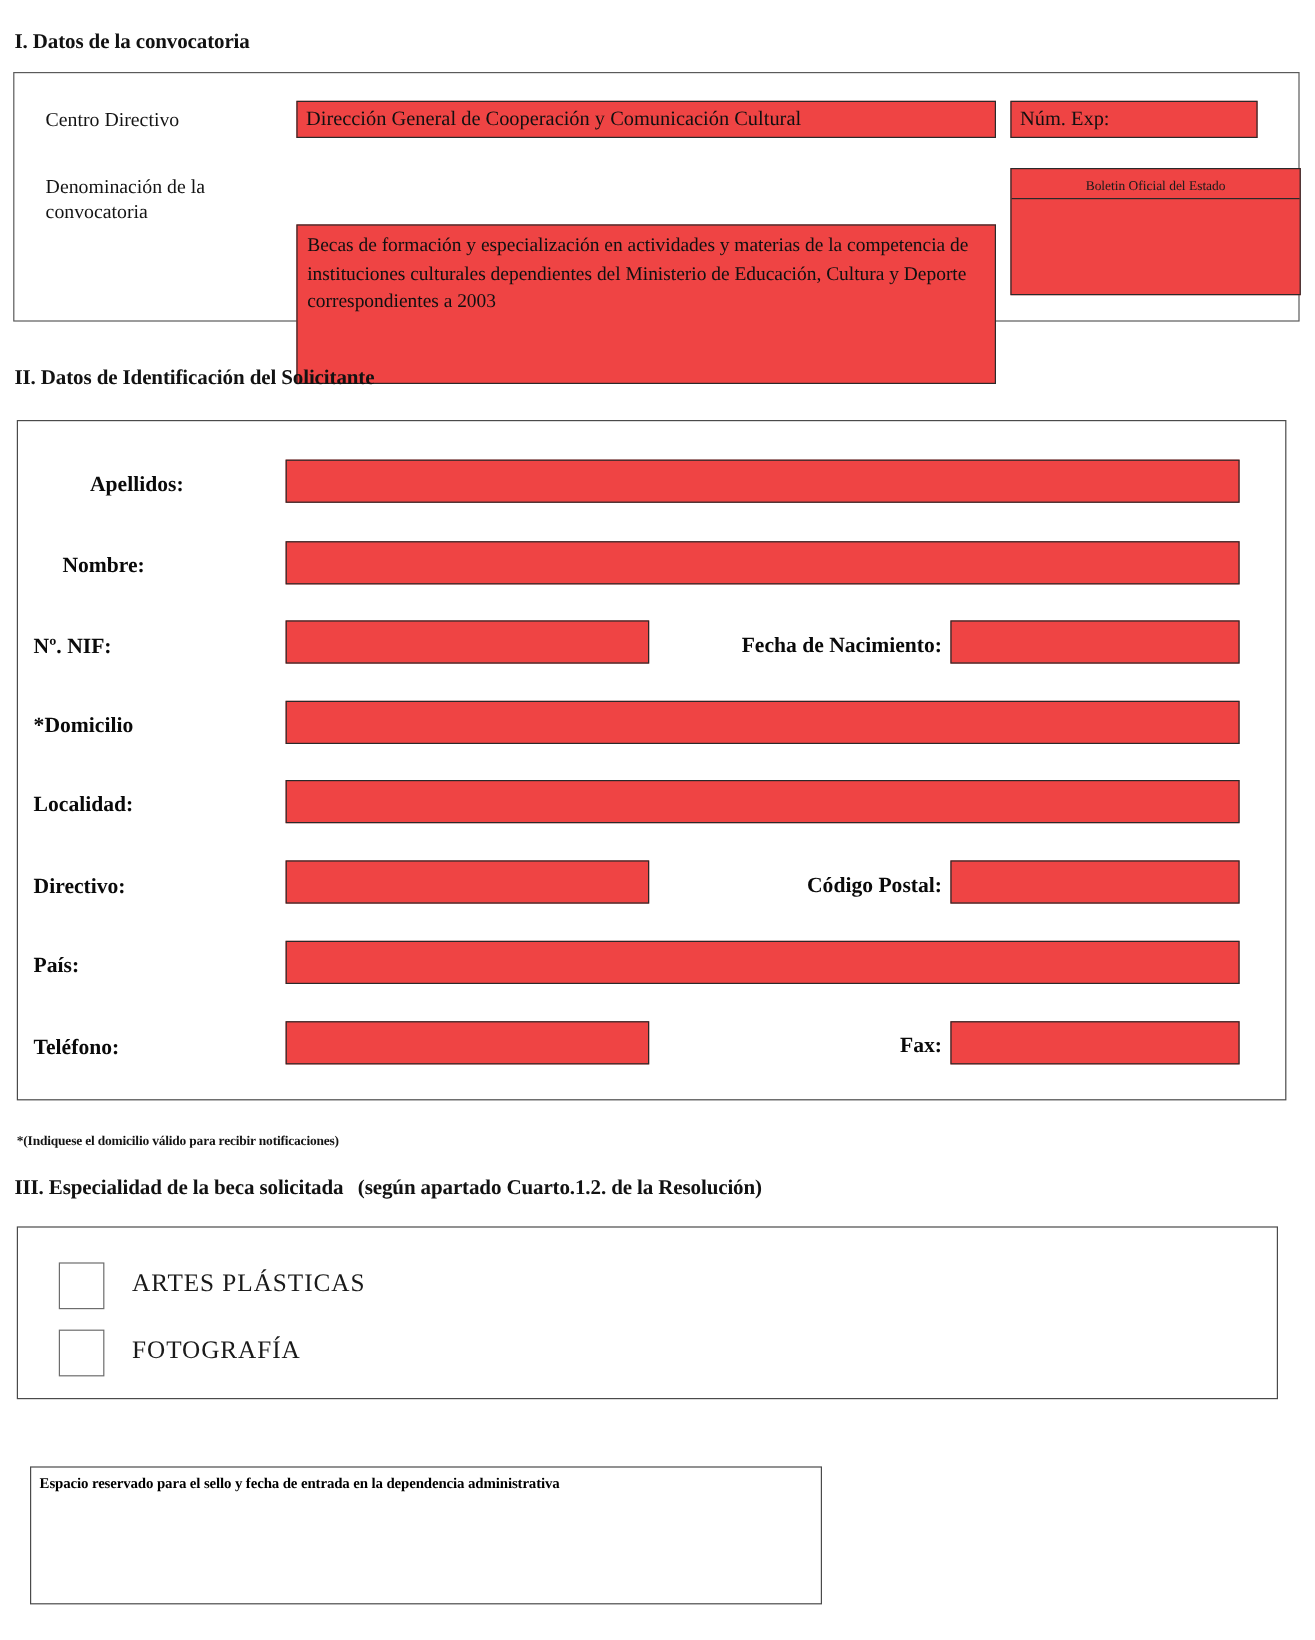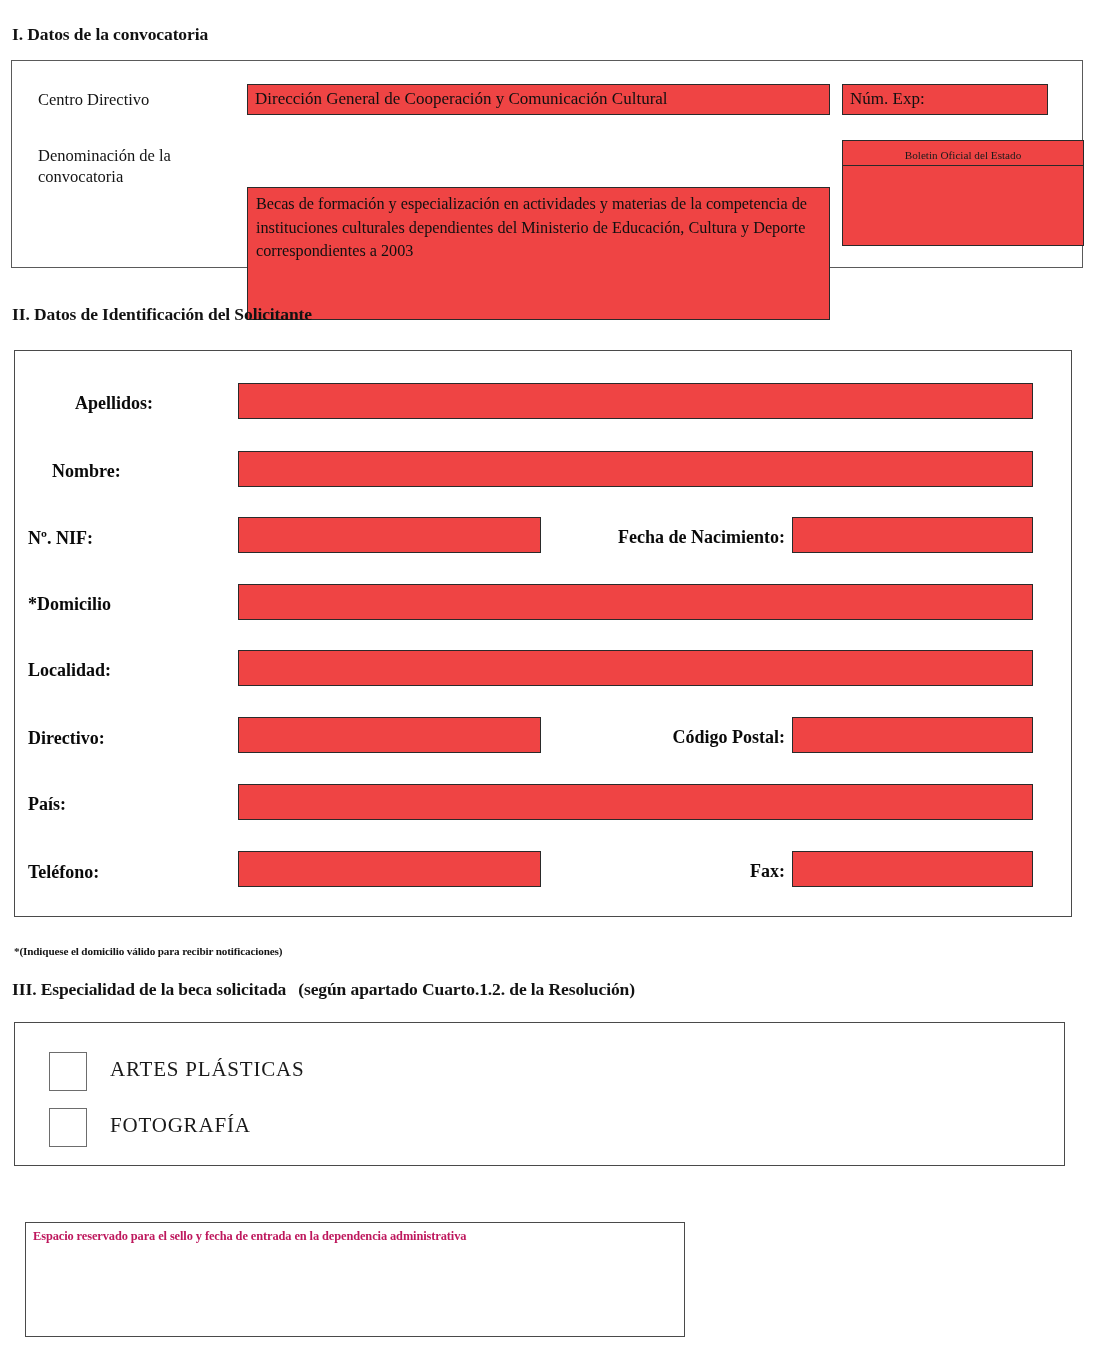--- a/index.html
+++ b/index.html
@@ -109,21 +109,21 @@
     letter-spacing: 0.8px;
     color: #1a1a1a;
     white-space: nowrap;
   }
 
   
   .stamp-title {
     font-weight: bold;
     font-size: 12.4px;
     letter-spacing: -0.1px;
-    color: #be185d;
+    color: #000000;
     white-space: nowrap;
   }
 </style>
 </head>
 <body>
 
 <div class="abs section-heading" style="left:12px; top:24px;text-align:center;">I. Datos de la convocatoria</div>
 
 <div class="abs panel panel-1" style="left:11px; top:60px; width:1072px; height:208px;"></div>
 

